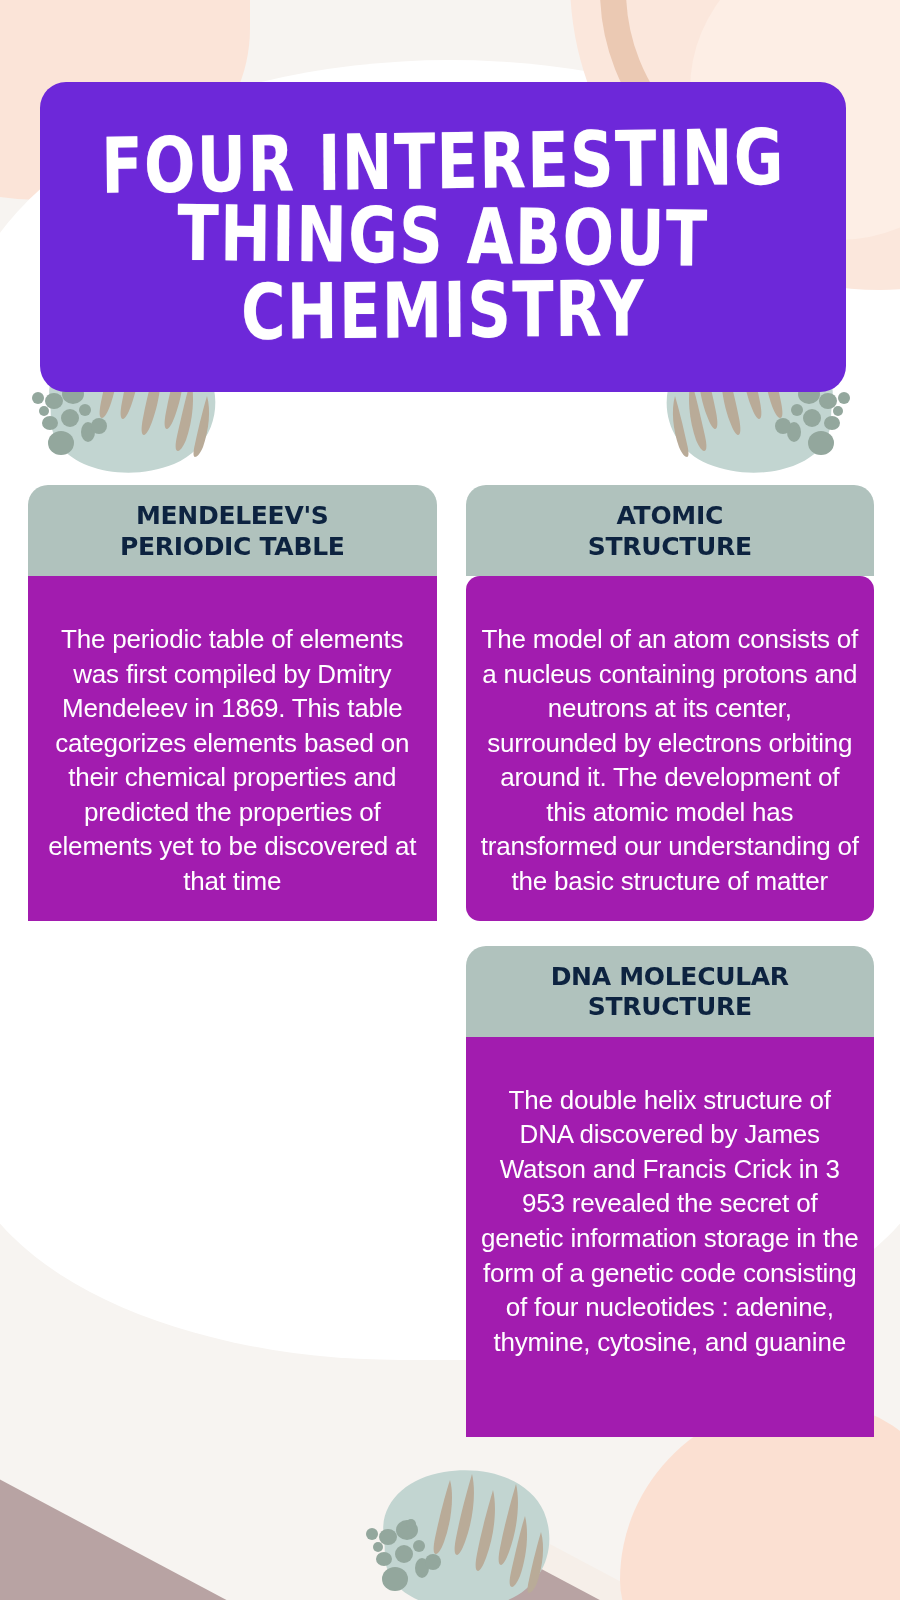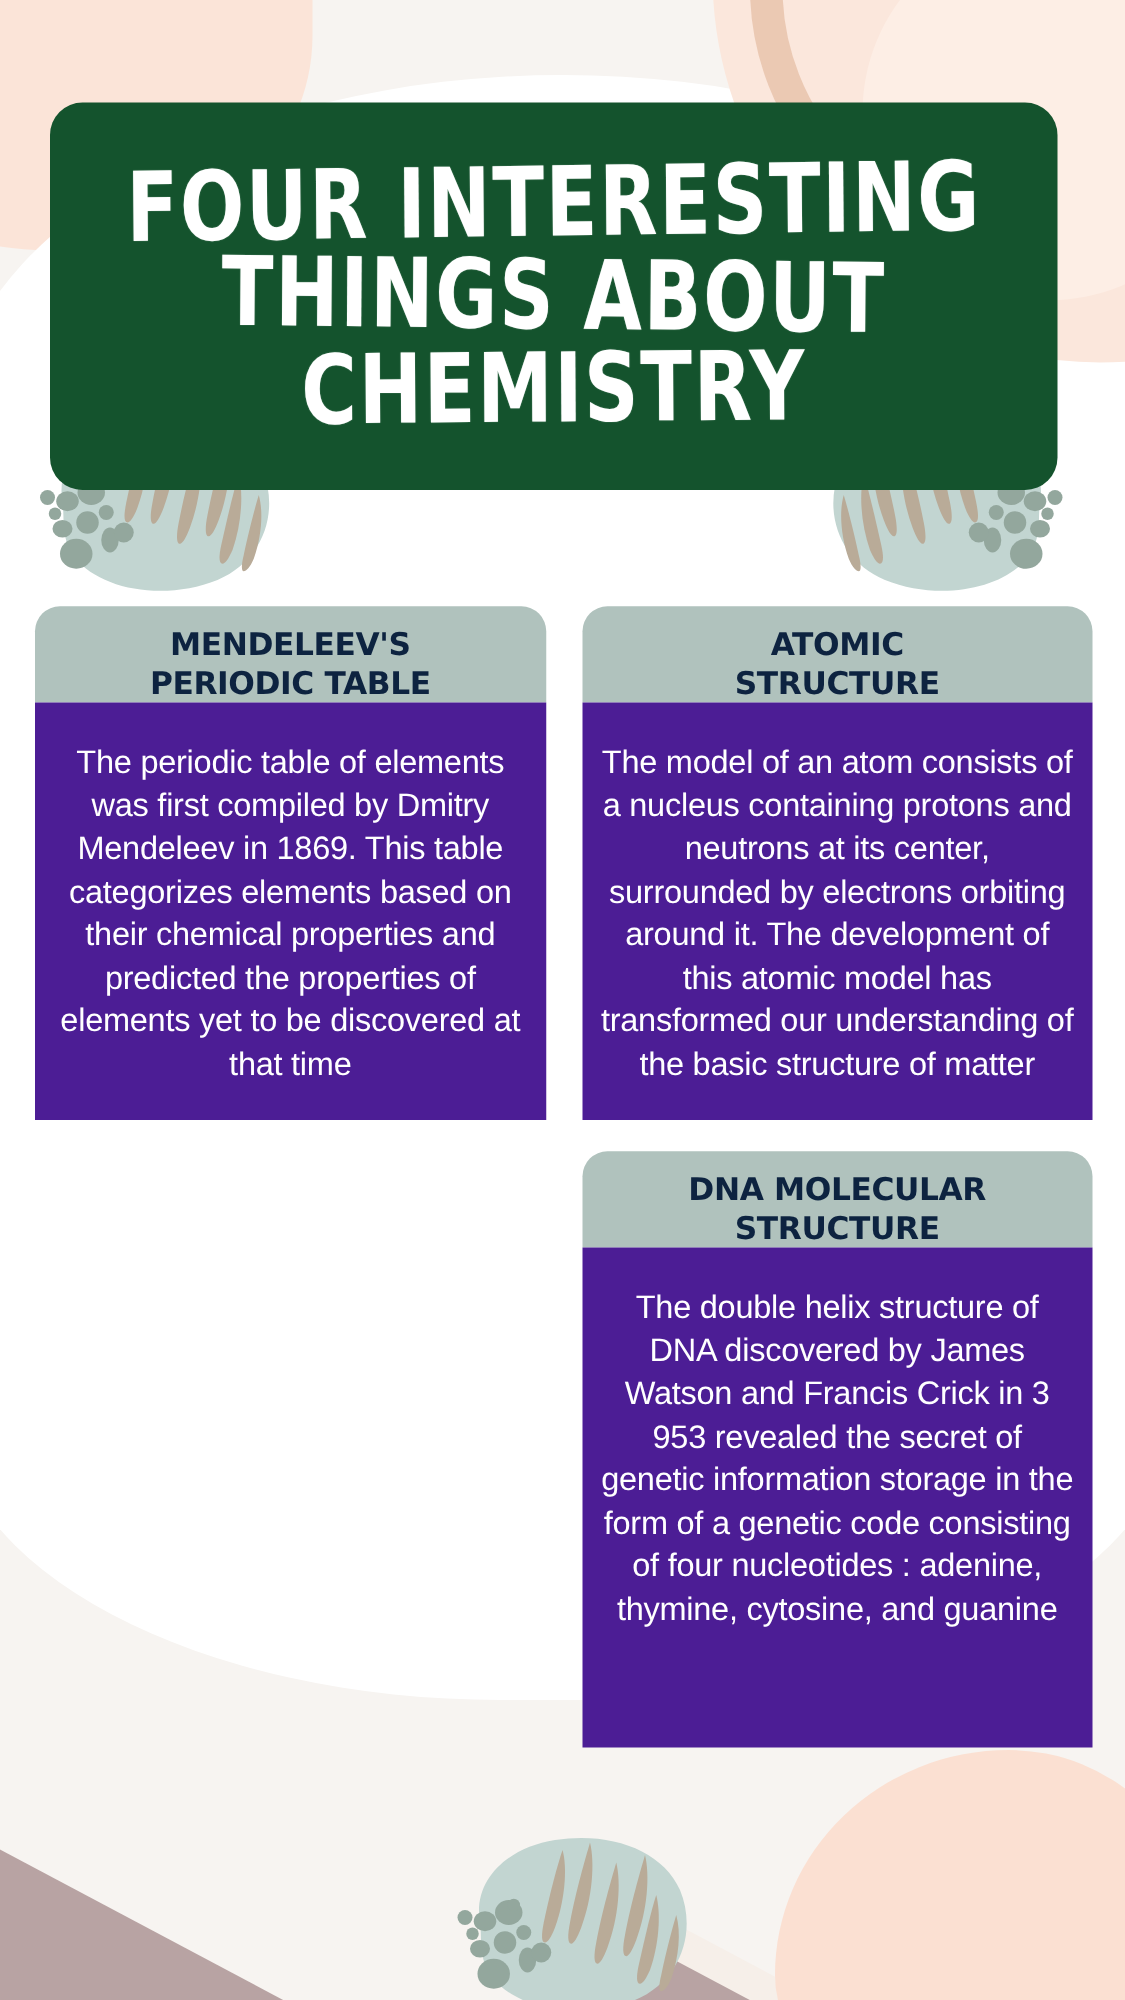--- a/index.html
+++ b/index.html
@@ -111,21 +111,21 @@
 
   .leaf-left   { left:14px;  top:306px; }
   .leaf-right  { left:648px; top:306px; transform:scaleX(-1); }
   .leaf-bottom { left:348px; top:1442px; }
 
   
   .title-banner {
     position:absolute;
     left:40px; top:82px;
     width:806px; height:310px;
-    background:#14532d;
+    background:#6d28d9;
     border-radius:26px;
     display:flex;
     align-items:center;
     justify-content:center;
     z-index:5;
   }
   .title-text {
     color:#ffffff;
     font-family:"DejaVu Sans", sans-serif;
     font-weight:700;
@@ -155,49 +155,49 @@
     column-gap:29px;
     row-gap:25px;
     z-index:4;
   }
 
   .card { display:flex; flex-direction:column; }
 
   .card-header {
     background:#b0c2bd;
     border-radius:20px 20px 0 0;
-    padding:16px 10px 0;
+    padding:16px 10px 14px;
     text-align:center;
   }
   .card-header-text {
     color:#0d2340;
     font-family:"DejaVu Sans", sans-serif;
     font-weight:700;
     font-size:25px;
     line-height:1.22;
     letter-spacing:-0.3px;
     text-transform:uppercase;
     white-space:pre-line;
   }
   .card-body {
-    background:#4c1d95;
-    padding:30px 14px 22px;
+    background:#a21caf;
+    padding:46px 14px 22px;
     text-align:center;
     flex:1;
   }
   .card-body-text {
     color:#ffffff;
     font-size:26px;
     line-height:1.33;
     letter-spacing:-0.2px;
   }
 
   
   .card-1 .card-body { min-height:334px; }
-  .card-2 .card-body { min-height:334px; }
+  .card-2 .card-body { min-height:334px;border-radius:14px; }
   .card-3 .card-body { min-height:400px; }
   .card-4 .card-body { min-height:400px; }
 </style>
 </head>
 <body>
 
 <div id="poster">
 
   <div class="bg-layer">
     <div class="peach-blob-tl"></div>

